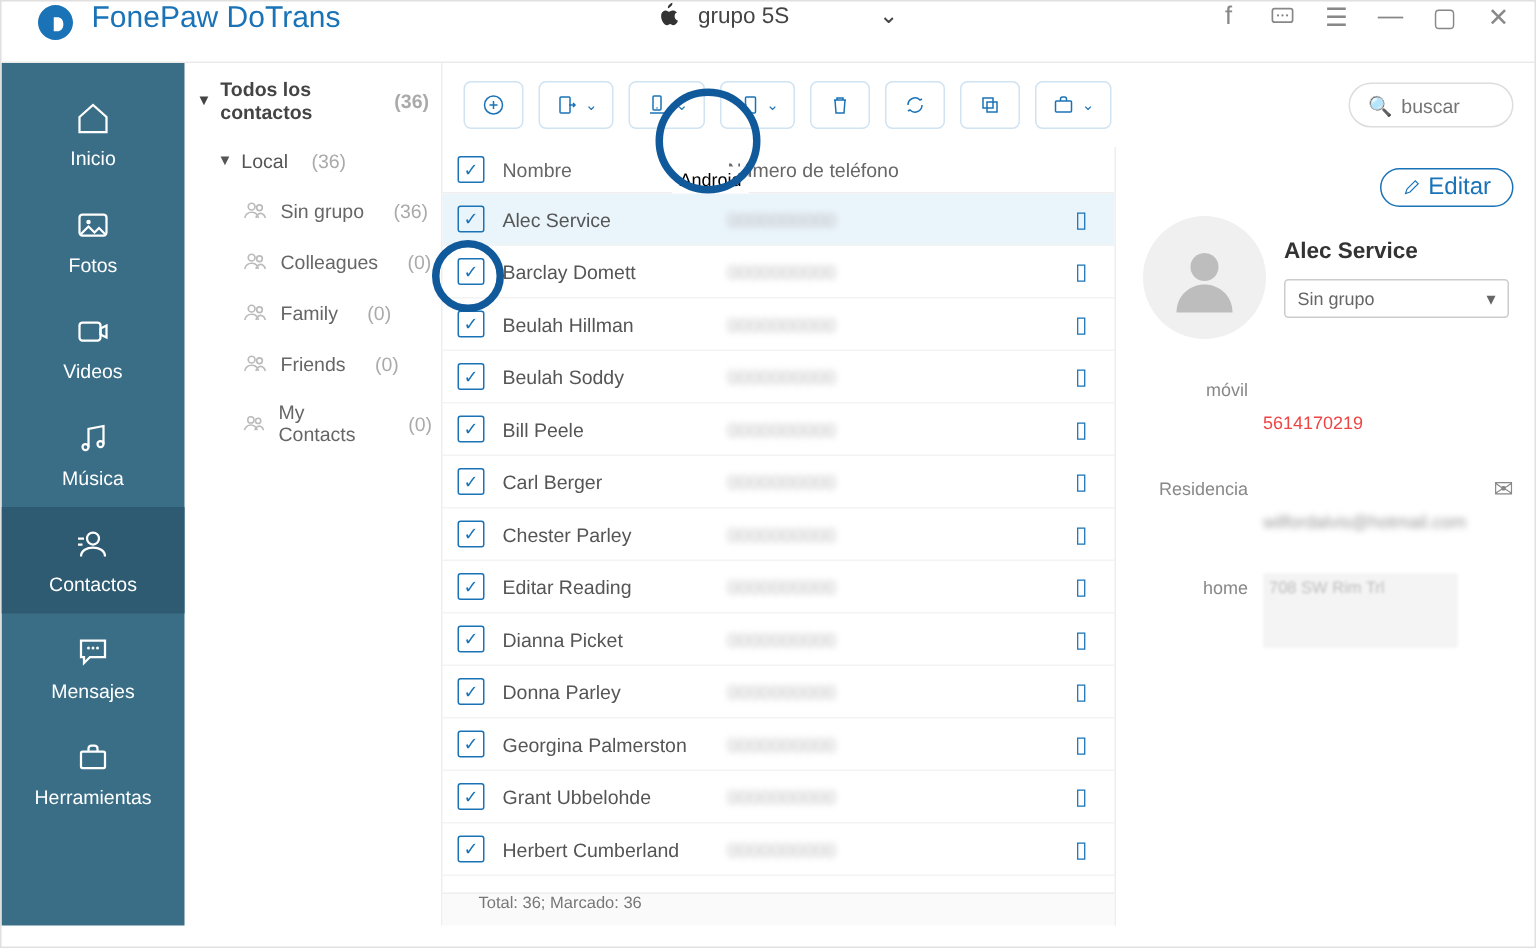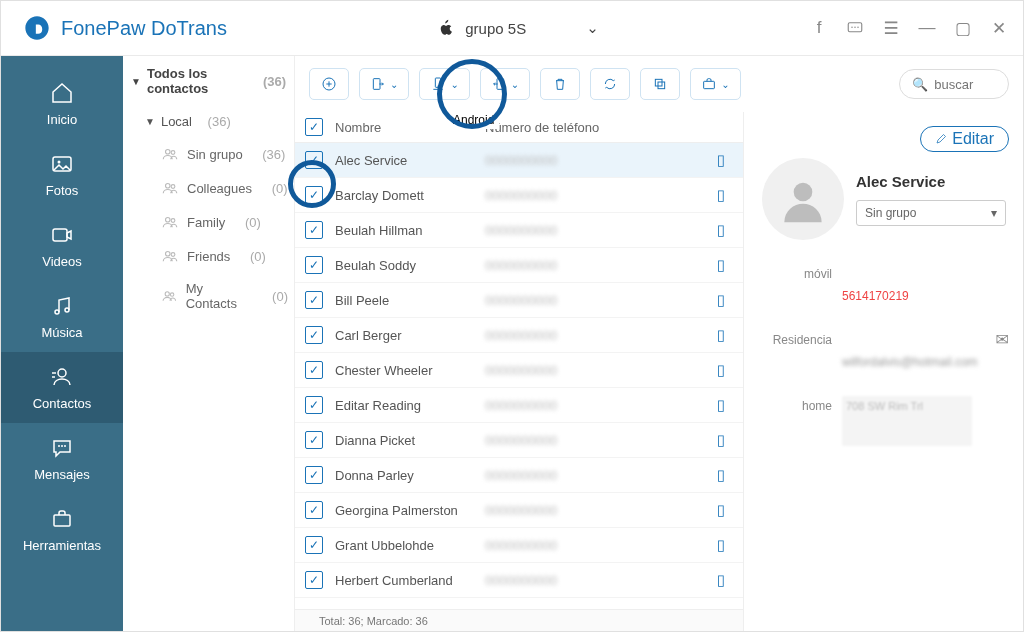--- a/index.html
+++ b/index.html
@@ -1,19 +1,19 @@
 <!DOCTYPE html>
 <html><head>
 <meta charset="utf-8">
 <style>
 * { box-sizing: border-box; margin: 0; padding: 0; font-family: "Segoe UI", Arial, sans-serif; }
 body { width: 1024px; height: 632px; background: #fff; overflow: hidden; border: 1px solid #e0e0e0; position: relative; }
 
 
-.titlebar { height: 55px; display: flex; align-items: center; padding: 0 14px 0 22px; border-bottom: 1px solid #eaeaea; }
+.titlebar { height: 41px; display: flex; align-items: flex-start; padding: 0 14px 0 22px; border-bottom: 1px solid #eaeaea; }
 .logo { width: 28px; height: 28px; margin-right: 10px; }
 .appname { color: #1a73b7; font-size: 20px; font-weight: 400; }
 .device-select { margin-left: auto; margin-right: auto; display: flex; align-items: center; gap: 10px; cursor: pointer; color:#444; font-size:15px;}
 .title-icons { display: flex; align-items: center; gap: 16px; color: #888; font-size: 17px;}
 .title-icons span { cursor: pointer; display:inline-flex; align-items:center; justify-content:center; width:20px; height:20px;}
 
 
 .main { display: flex; height: calc(100% - 55px); }
 
 
@@ -43,21 +43,21 @@
 .list { flex:1; display:flex; flex-direction:column; min-width:0; position:relative; }
 .list-head { display:flex; align-items:center; padding:6px 10px; border-bottom:1px solid #eee; font-size:13px; color:#666;}
 .chk { width:18px; height:18px; border:1.5px solid #1a73b7; border-radius:2px; display:flex; align-items:center; justify-content:center; color:#1a73b7; font-size:12px; margin-right:12px; cursor:pointer; flex-shrink:0;}
 .col-name { width: 150px;}
 .col-phone { flex:1; }
 .rows { flex:1; overflow-y:auto; }
 .row { display:flex; align-items:center; padding:8px 10px; border-bottom:1px solid #f3f3f3; font-size:13px; color:#555;}
 .row.sel { background:#eaf4fb; }
 .blur { color:#bbb; filter: blur(2px); }
 .phone-icon { margin-left:auto; margin-right:8px; color:#1a73b7; font-size:15px;}
-.statusbar { height:22px; border-top:1px solid #eee; font-size:11px; color:#777; display:flex; align-items:center; padding:0 24px; background:#fafafa;}
+.statusbar { height:22px; border-top:1px solid #eee; font-size:11px; color:#777; display:flex; padding:0 24px; background:#fafafa;}
 
 
 .detail { width:280px; border-left:1px solid #eee; padding:14px 14px 0 18px; font-size:13px; color:#444; display:flex; flex-direction:column;}
 .edit-btn { align-self:flex-end; border:1px solid #1a73b7; border-radius:14px; color:#1a73b7; padding:3px 14px; font-size:16px; cursor:pointer; display:flex; align-items:center; gap:5px;}
 .avatar-row { display:flex; align-items:center; gap:12px; margin-top:6px;}
 .avatar { width:82px; height:82px; border-radius:50%; background:#f0f0f0; display:flex; align-items:center; justify-content:center; color:#bdbdbd;}
 .contact-name { font-size:15px; font-weight:bold; color:#333; margin-bottom:10px;}
 .group-select { width:150px; border:1px solid #ccc; height:26px; border-radius:3px; display:flex; align-items:center; justify-content:space-between; padding:0 8px; font-size:12px; color:#666; cursor:pointer;}
 .field { display:flex; gap:10px; align-items:flex-start; margin-top:24px;}
 .field-label { width:70px; color:#888; font-size:12px; line-height:20px; text-align:right;}
@@ -315,21 +315,21 @@
               <span class="phone-icon">▯</span>
             </div>
             <div class="row">
               <span class="chk">✓</span>
               <span class="col-name">Carl Berger</span>
               <span class="col-phone blur">0000000000</span>
               <span class="phone-icon">▯</span>
             </div>
             <div class="row">
               <span class="chk">✓</span>
-              <span class="col-name">Chester Wheeler</span>
+              <span class="col-name">Chester Parley</span>
               <span class="col-phone blur">0000000000</span>
               <span class="phone-icon">▯</span>
             </div>
             <div class="row">
               <span class="chk">✓</span>
               <span class="col-name">Editar Reading</span>
               <span class="col-phone blur">0000000000</span>
               <span class="phone-icon">▯</span>
             </div>
             <div class="row">

